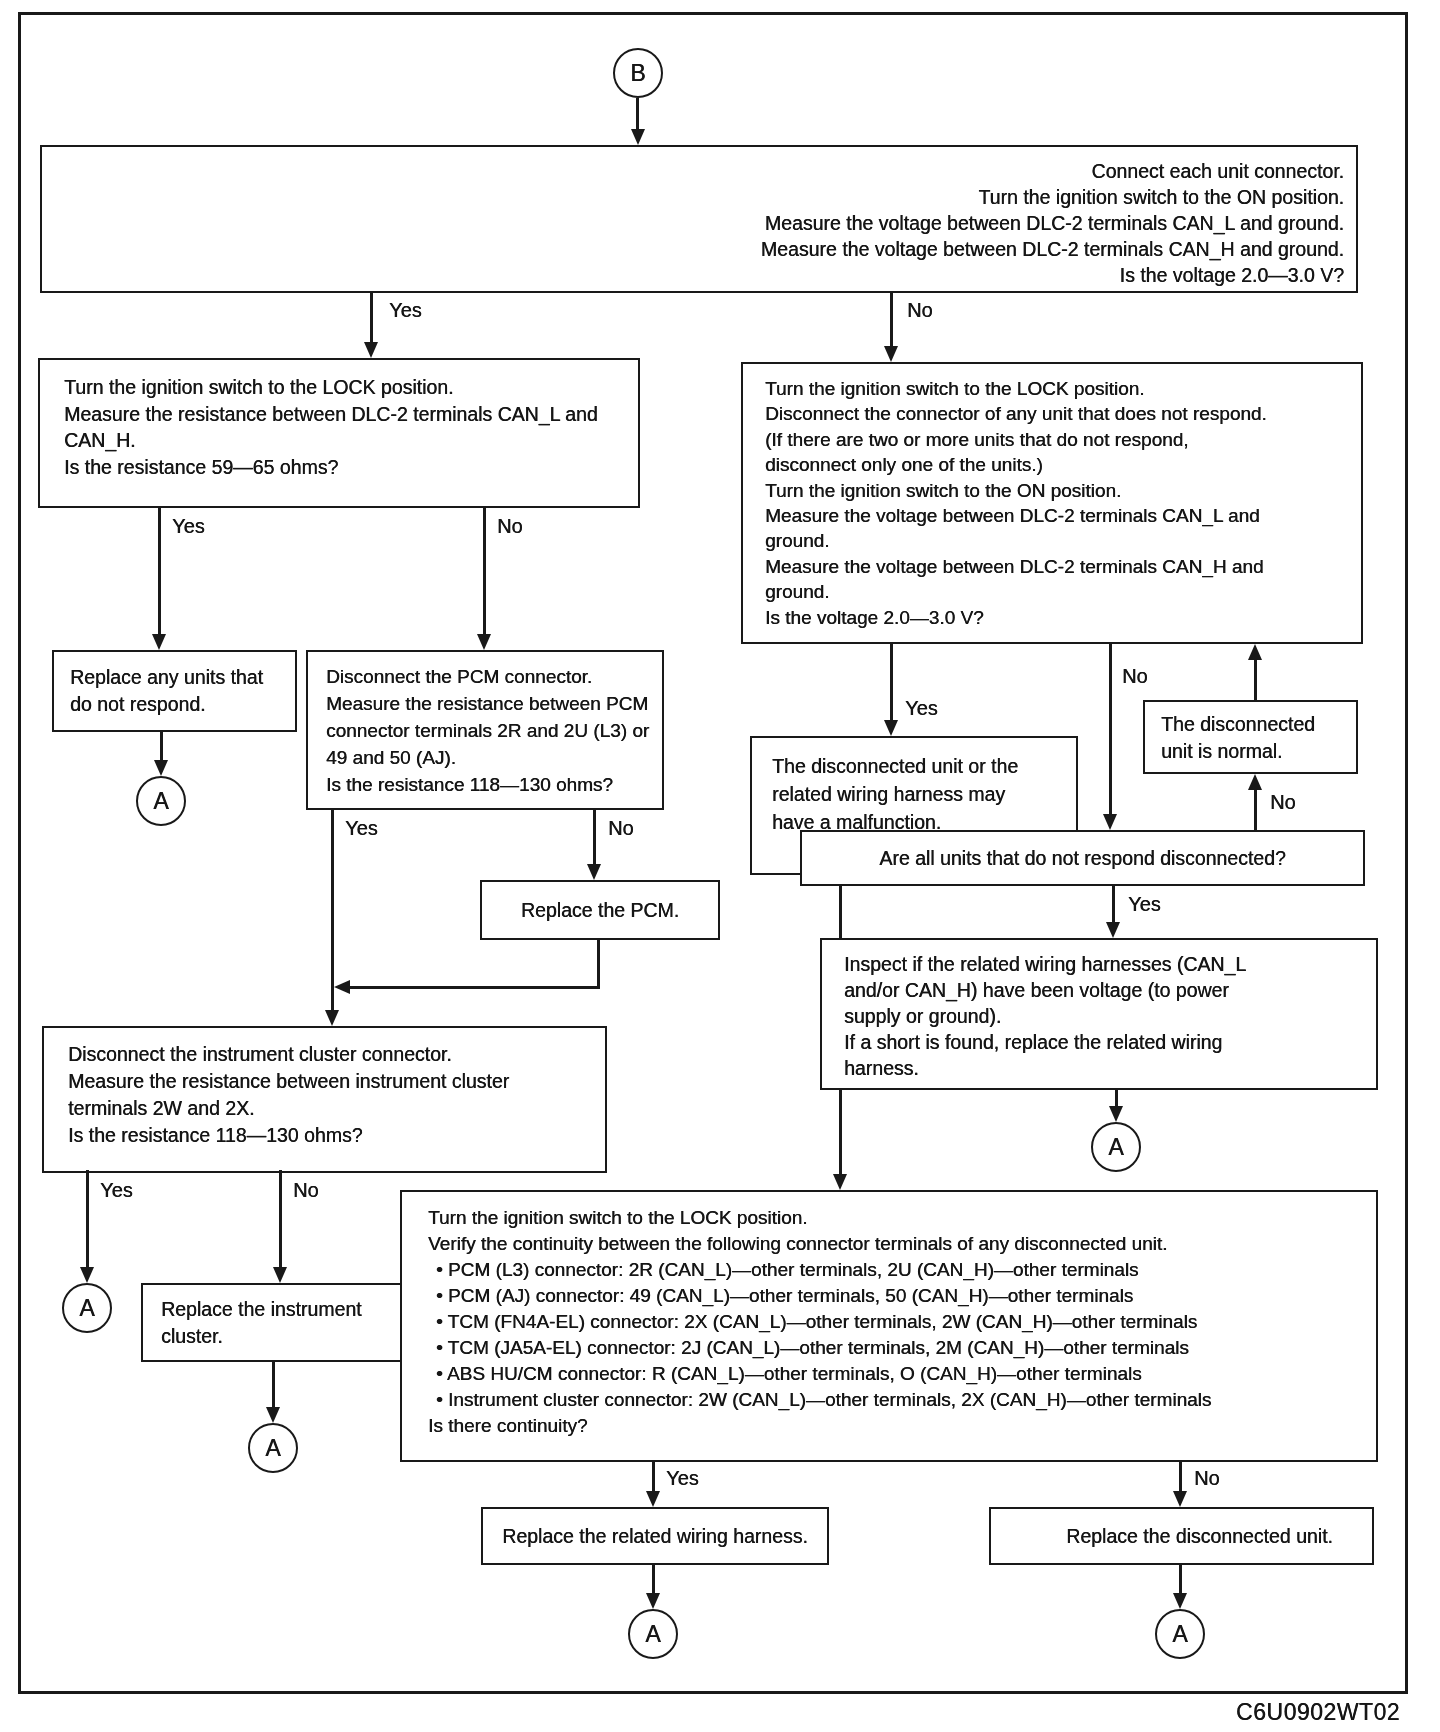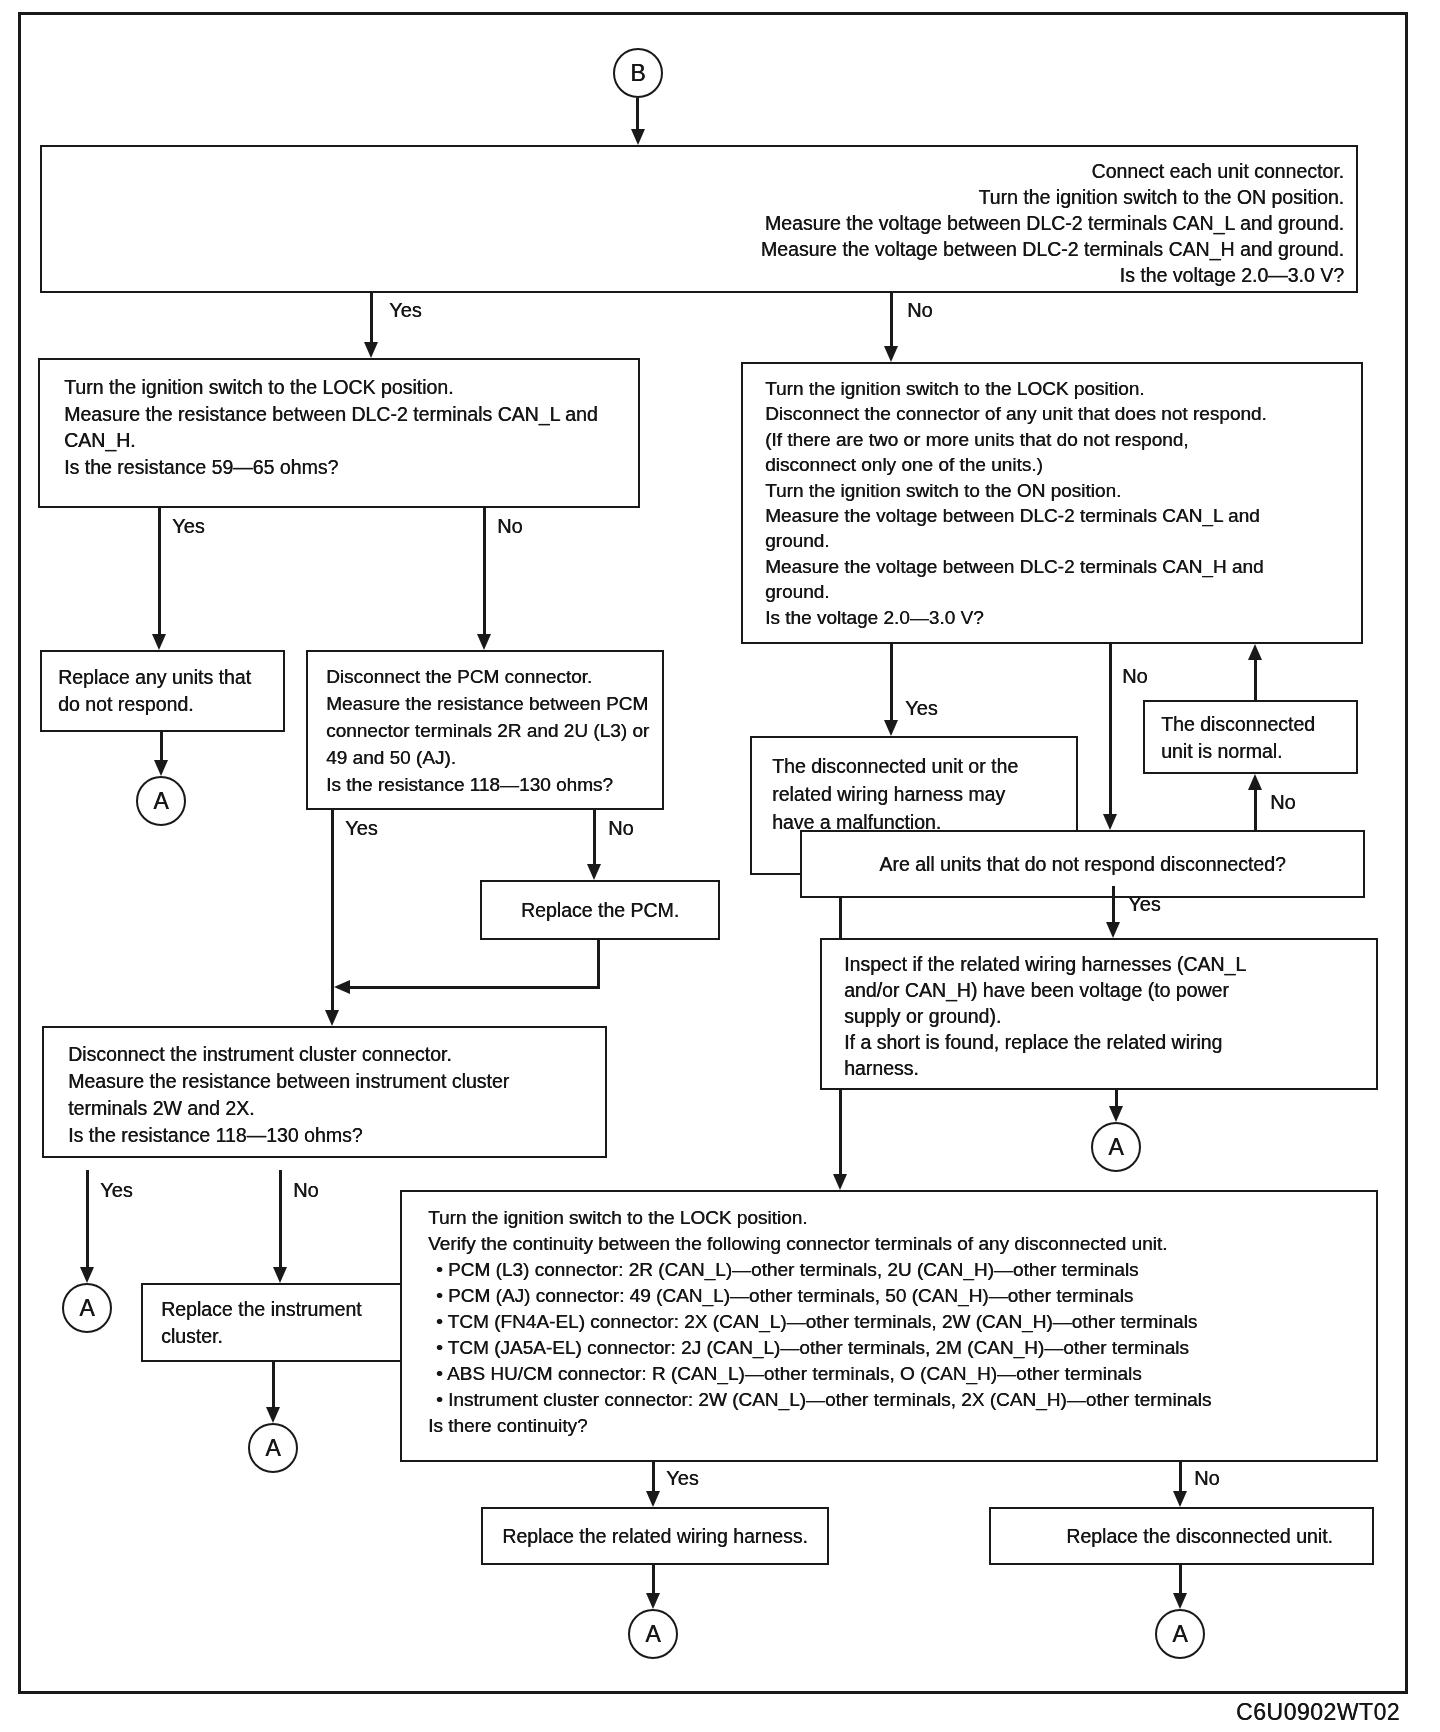--- a/index.html
+++ b/index.html
@@ -78,21 +78,21 @@
   </div>
 
   <div class="vline" style="left:158px;top:508px;width:3px;height:126px;"></div>
   <div class="arr-d" style="left:152px;top:634px;"></div>
   <div class="elabel" style="left:172px;top:515px;">Yes</div>
 
   <div class="vline" style="left:483px;top:508px;width:3px;height:126px;"></div>
   <div class="arr-d" style="left:477px;top:634px;"></div>
   <div class="elabel" style="left:497px;top:515px;">No</div>
 
-  <div class="box" style="left:40px;top:650px;width:245px;height:82px;padding:12px 6px 0 16px;">
+  <div class="box" style="left:52px;top:650px;width:245px;height:82px;padding:12px 6px 0 16px;">
     <div class="ln">Replace any units that</div>
     <div class="ln">do not respond.</div>
   </div>
   <div class="vline" style="left:160px;top:732px;width:3px;height:28px;"></div>
   <div class="arr-d" style="left:154px;top:760px;"></div>
   <div class="term" style="left:136px;top:776px;">
     <span>A</span>
   </div>
 
   <div class="box" style="left:306px;top:650px;width:358px;height:160px;padding:11px 4px 0 18px;font-size:19px;">
@@ -109,21 +109,21 @@
 
   <div class="vline" style="left:593px;top:810px;width:3px;height:54px;"></div>
   <div class="arr-d" style="left:587px;top:864px;"></div>
   <div class="elabel" style="left:608px;top:817px;">No</div>
 
   <div class="box cbox" style="left:480px;top:880px;width:240px;height:60px;">Replace the PCM.</div>
   <div class="vline" style="left:597px;top:940px;width:3px;height:48px;"></div>
   <div class="hline" style="left:346px;top:986px;width:254px;height:3px;"></div>
   <div class="arr-l" style="left:334px;top:980px;"></div>
 
-  <div class="box" style="left:42px;top:1026px;width:565px;height:132px;padding:13px 6px 0 24px;">
+  <div class="box" style="left:42px;top:1026px;width:565px;height:147px;padding:13px 6px 0 24px;">
     <div class="ln">Disconnect the instrument cluster connector.</div>
     <div class="ln">Measure the resistance between instrument cluster</div>
     <div class="ln">terminals 2W and 2X.</div>
     <div class="ln">Is the resistance 118—130 ohms?</div>
   </div>
 
   <div class="vline" style="left:86px;top:1170px;width:3px;height:97px;"></div>
   <div class="arr-d" style="left:80px;top:1267px;"></div>
   <div class="elabel" style="left:100px;top:1179px;">Yes</div>
   <div class="term" style="left:62px;top:1283px;">
@@ -163,21 +163,21 @@
   <div class="arr-u" style="left:1248px;top:644px;"></div>
   <div class="vline" style="left:1254px;top:658px;width:3px;height:42px;"></div>
   <div class="box" style="left:1143px;top:700px;width:215px;height:74px;padding:9px 0 0 16px;">
     <div class="ln">The disconnected</div>
     <div class="ln">unit is normal.</div>
   </div>
   <div class="arr-u" style="left:1248px;top:774px;"></div>
   <div class="vline" style="left:1254px;top:788px;width:3px;height:42px;"></div>
   <div class="elabel" style="left:1270px;top:791px;">No</div>
 
-  <div class="box cbox" style="left:800px;top:830px;width:565px;height:68px;text-align:center;">Are all units that do not respond disconnected?</div>
+  <div class="box cbox" style="left:800px;top:830px;width:565px;height:56px;text-align:center;">Are all units that do not respond disconnected?</div>
 
   <div class="vline" style="left:1112px;top:886px;width:3px;height:36px;"></div>
   <div class="arr-d" style="left:1106px;top:922px;"></div>
   <div class="elabel" style="left:1128px;top:893px;">Yes</div>
 
   <div class="box" style="left:820px;top:938px;width:558px;height:152px;padding:11px 0 0 22px;line-height:26px;">
     <div class="ln">Inspect if the related wiring harnesses (CAN_L</div>
     <div class="ln">and/or CAN_H) have been voltage (to power</div>
     <div class="ln">supply or ground).</div>
     <div class="ln">If a short is found, replace the related wiring</div>

